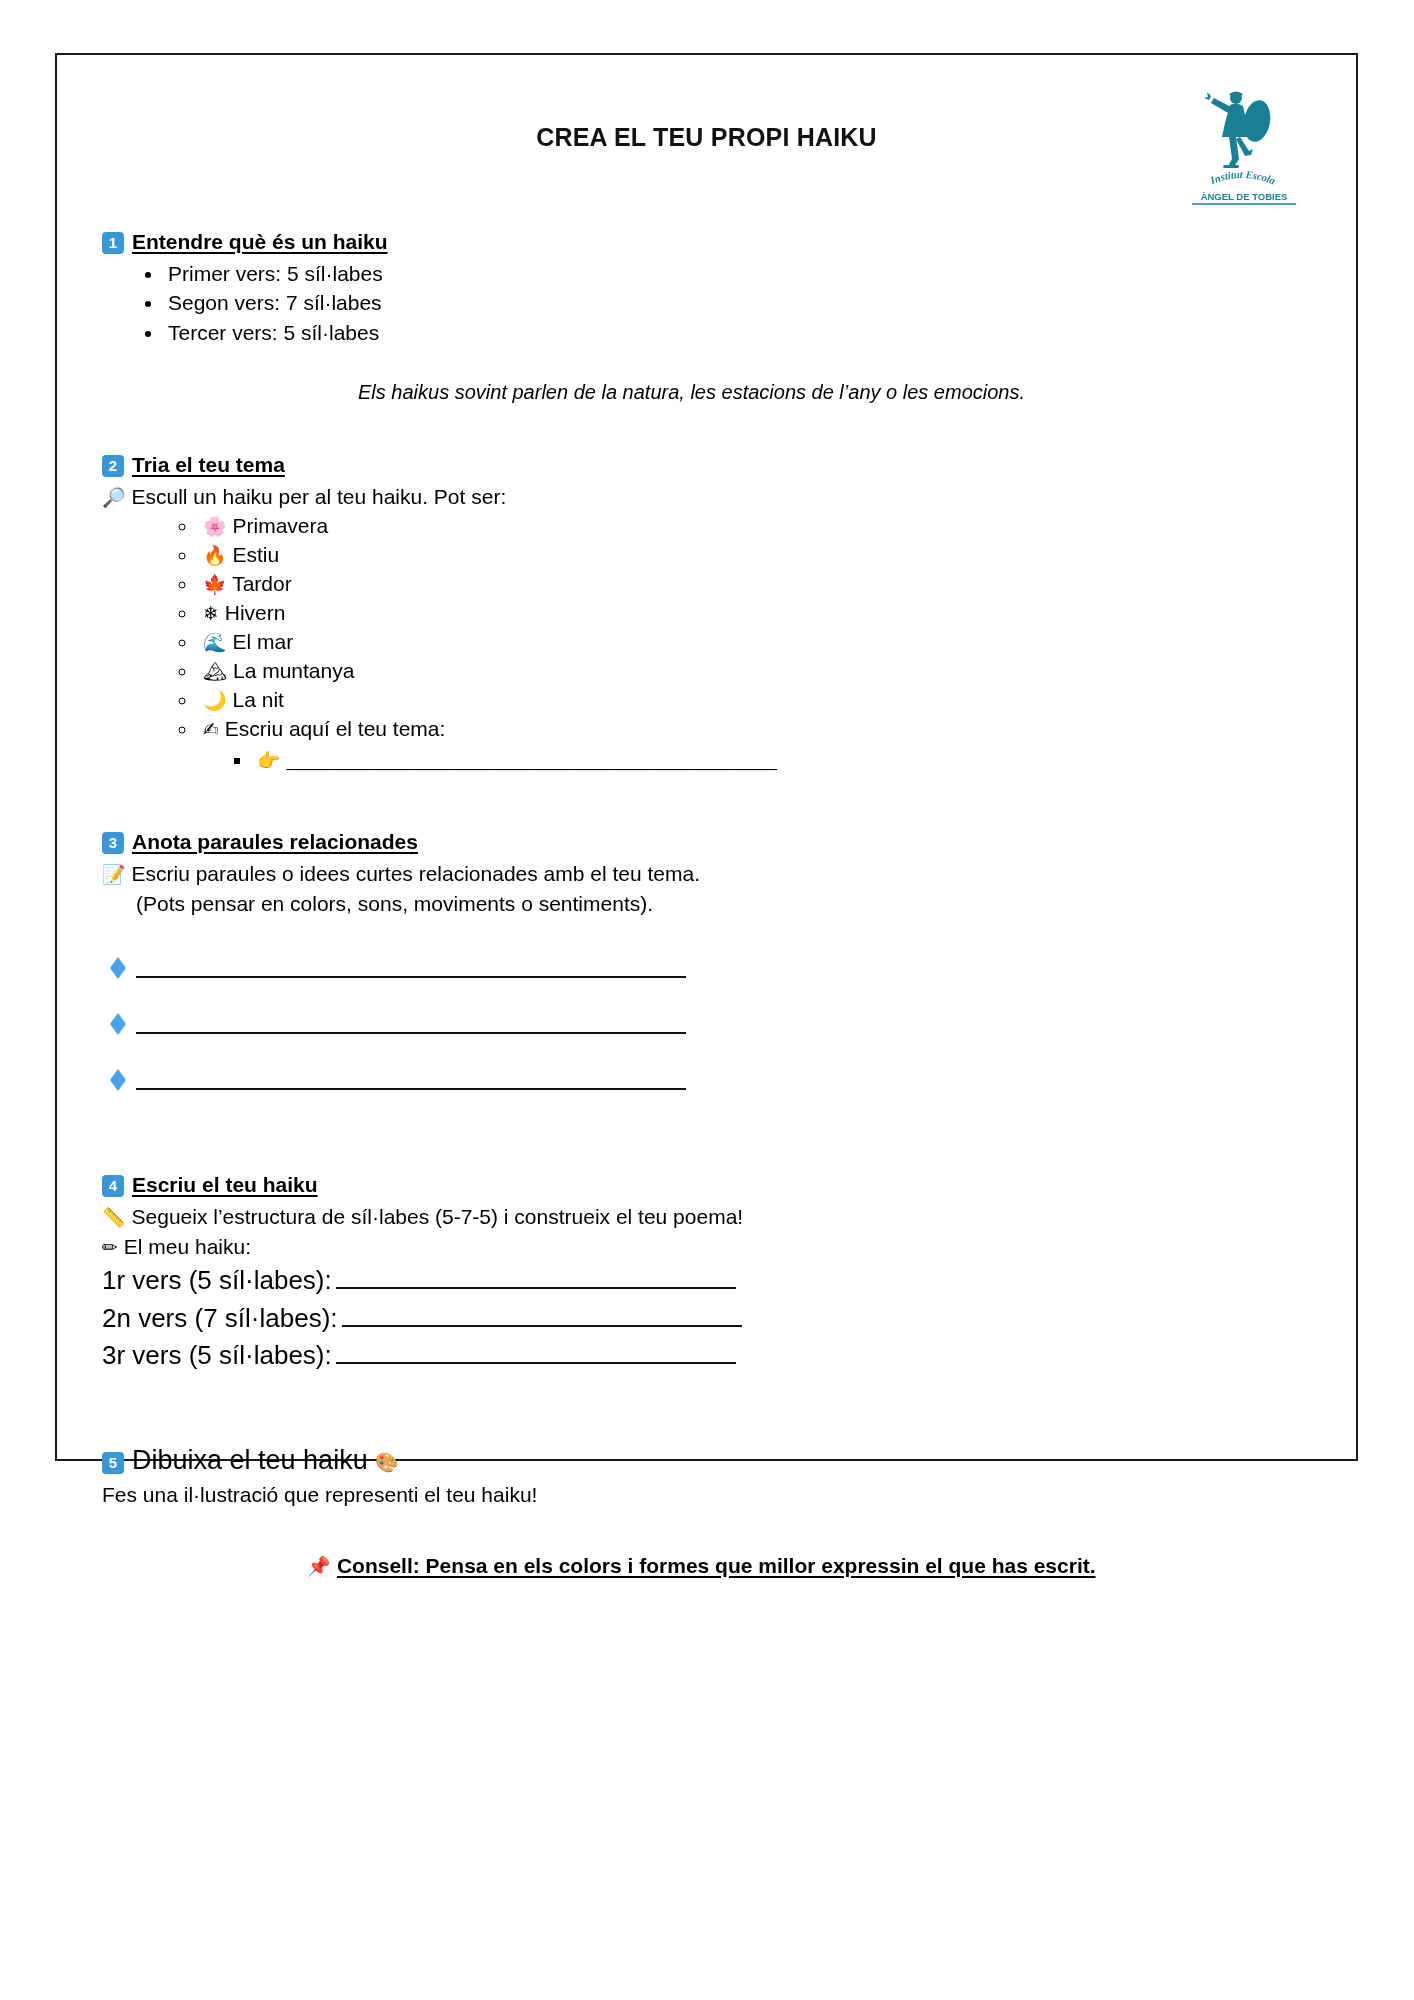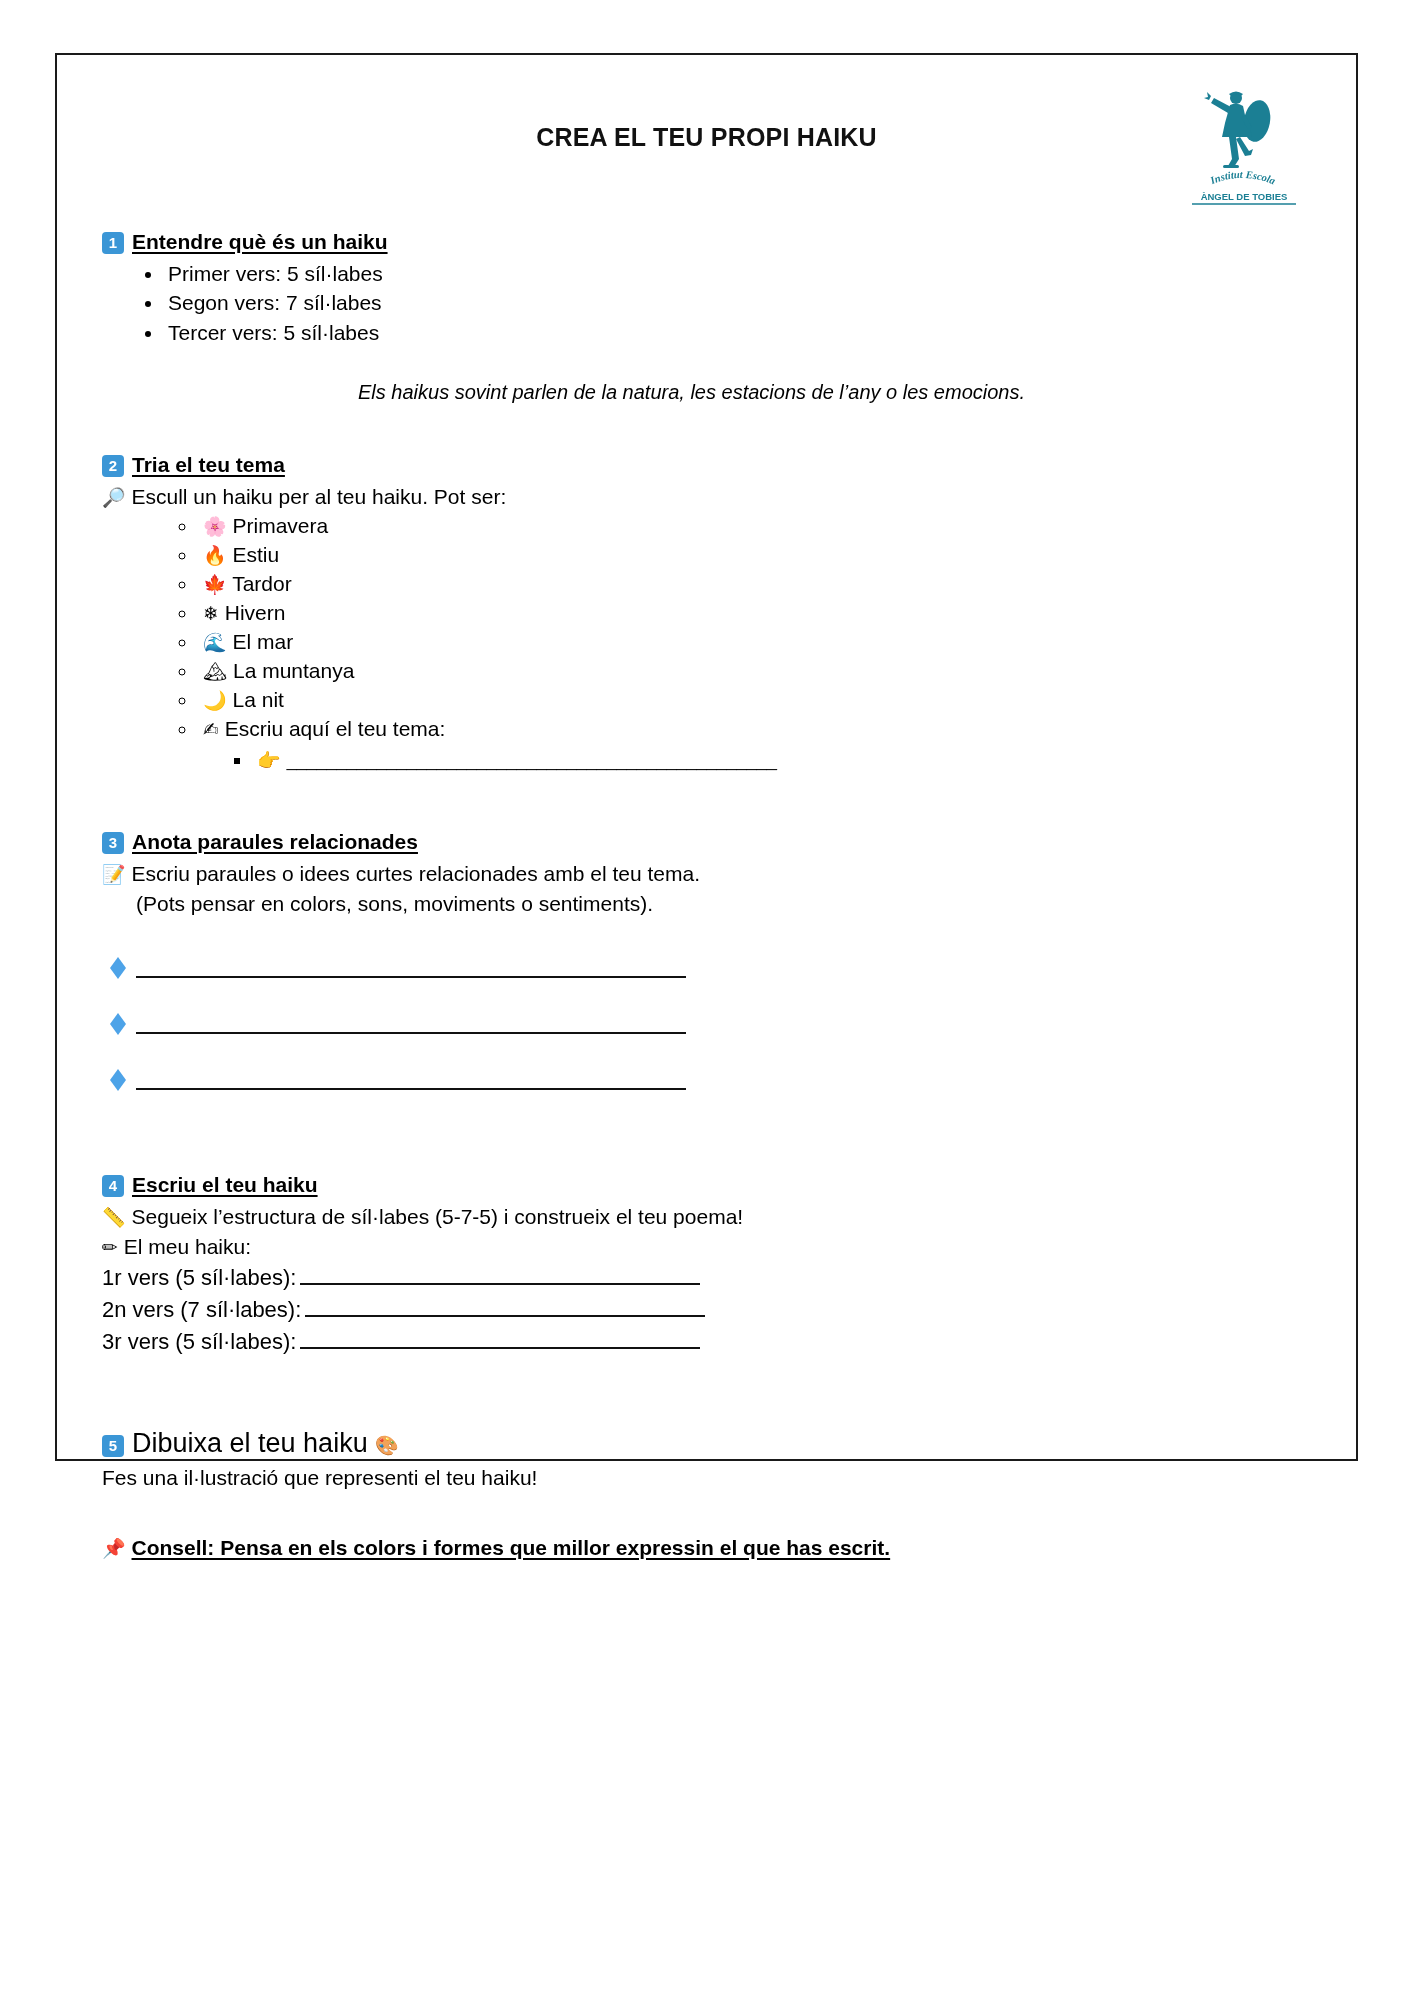--- a/index.html
+++ b/index.html
@@ -189,34 +189,34 @@
   }
   .rule {
     height: 0;
     border-bottom: 2.5px solid #111111;
     width: 550px;
     align-self: flex-end;
     margin-bottom: 12px;
   }
 
   .verse-line {
-    font-size: 22px;
+    font-size: 26px;
     line-height: 1.45;
   }
   .verse-rule {
     display: inline-block;
     border-bottom: 2.5px solid #111111;
     width: 400px;
     height: 14px;
     vertical-align: baseline;
     margin-left: 4px;
   }
 
   .tip {
-    text-align: left;
+    text-align: center;
     font-size: 21px;
     font-weight: bold;
     margin-top: 44px;
     padding-right: 10px;
   }
   .tip span.tiptext {
     text-decoration: underline;
     text-underline-offset: 3px;
   }
 

